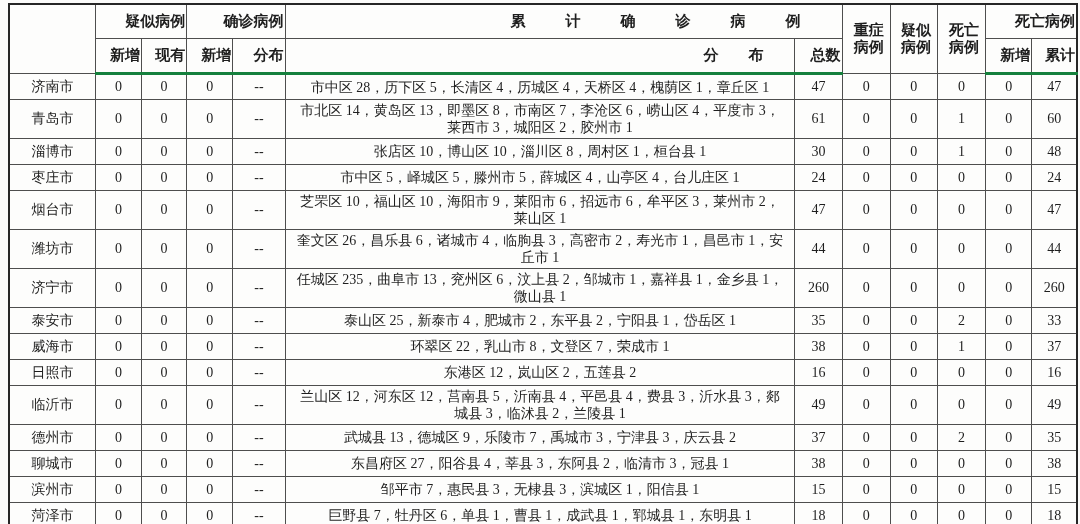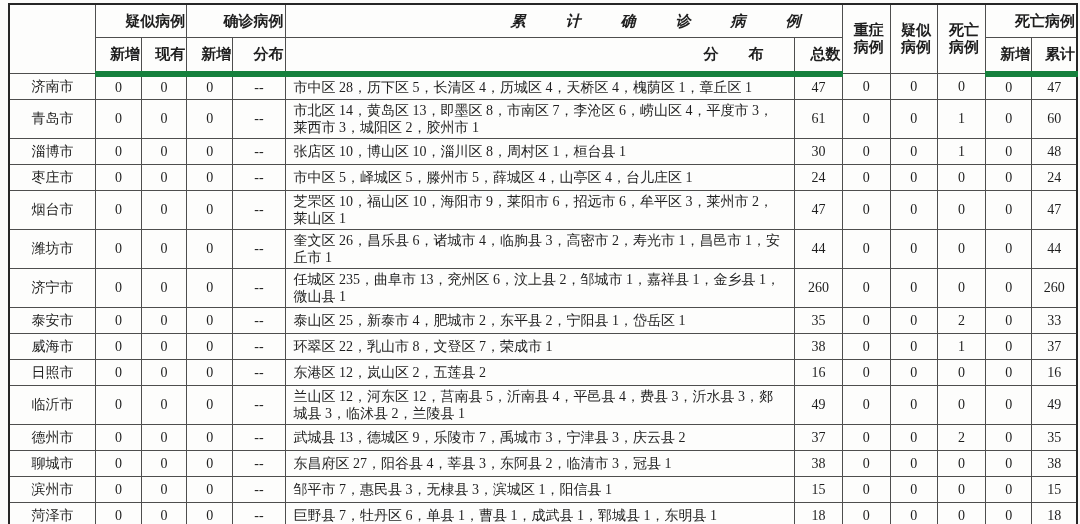--- a/index.html
+++ b/index.html
@@ -24,27 +24,27 @@
     padding:2px 2px;
     overflow:hidden;
   }
   table{border:2px solid #262626;}
   thead th{
     font-weight:bold;
     font-size:15px;
     text-align:right;
     padding:2px 1px;
   }
-  thead tr.h2 th{border-bottom:6px solid #15803d;margin-left:48px;}
+  thead tr.h2 th{border-bottom:3px solid #15803d;margin-left:48px;}
   th.two-line{line-height:17px;padding:17px 6px;}
-  th.cum-head{letter-spacing:40px;padding-left:51px;white-space:nowrap;font-style:italic;}
+  th.cum-head{letter-spacing:40px;padding-left:51px;white-space:nowrap;}
   th.dist-head{letter-spacing:30px;padding-left:30px;}
   td.city{text-align:center;margin-top:20px;}
   td.num{text-align:center;}
-  td.dist{text-align:left;padding:2px 8px;line-height:17px;}
+  td.dist{text-align:center;padding:2px 8px;line-height:17px;}
   tr.total td.city{font-weight:bold;letter-spacing:6px;padding-left:8px;}
   tbody tr{height:26px;}
 </style>
 </head>
 <body>
 
 <div class="table-wrap">
   <table>
     <colgroup>
       <col style="width:86px">

